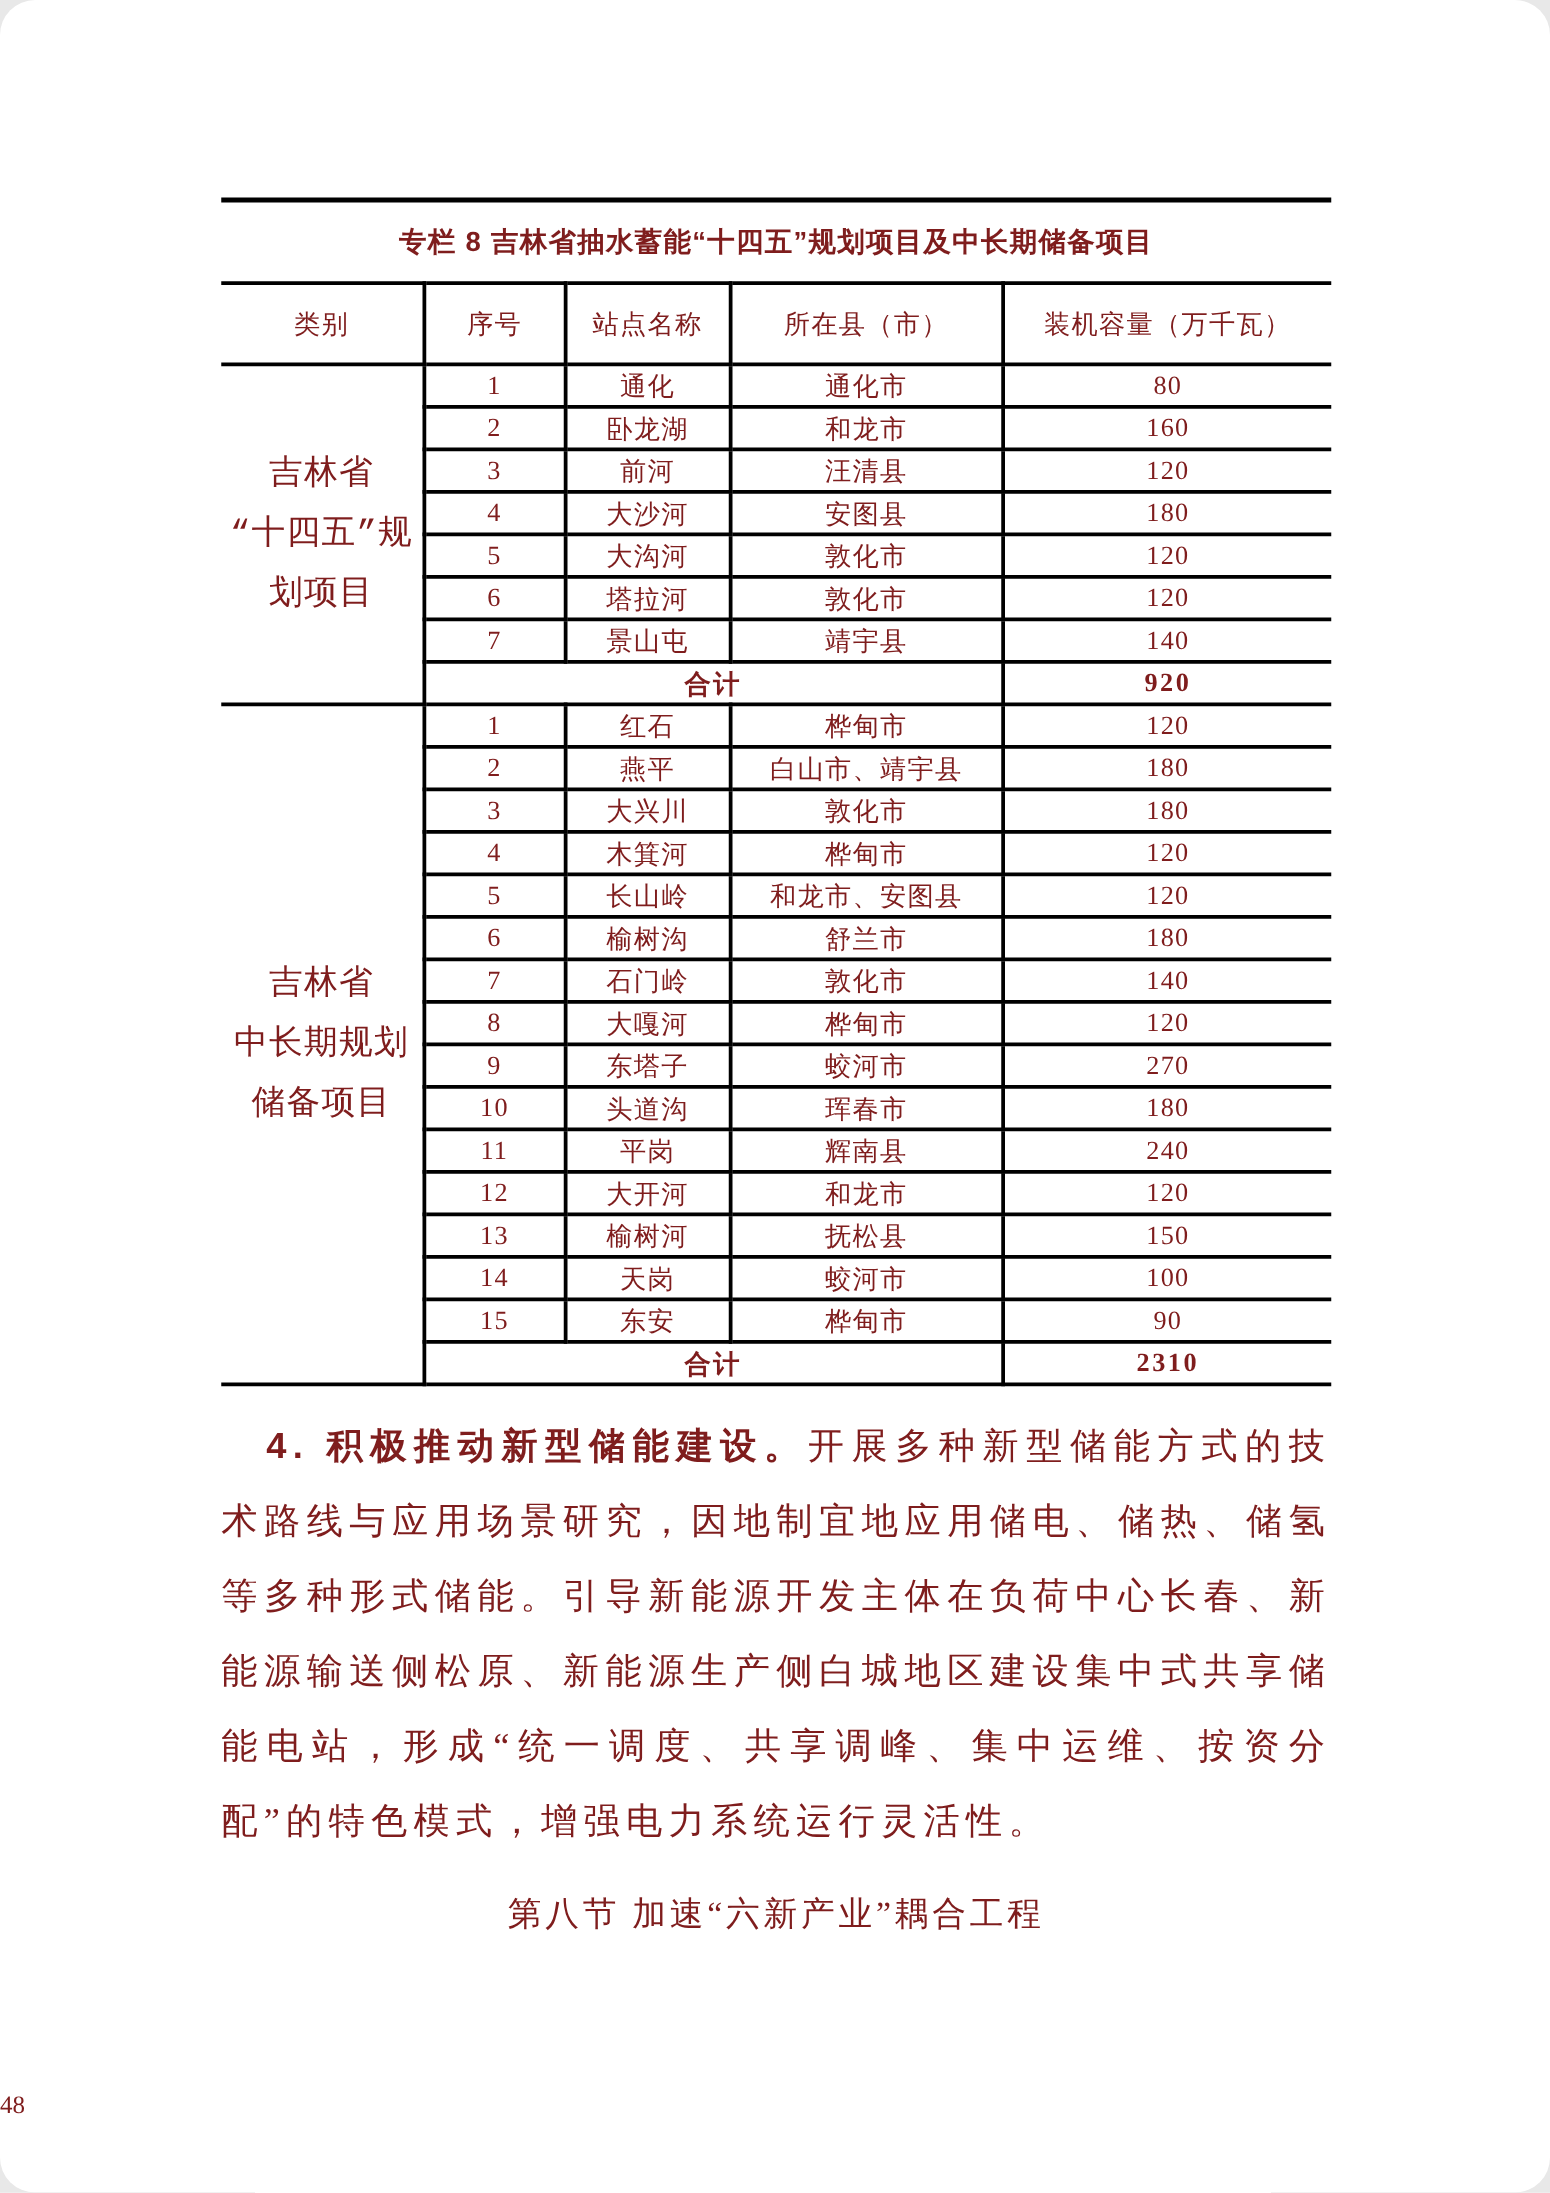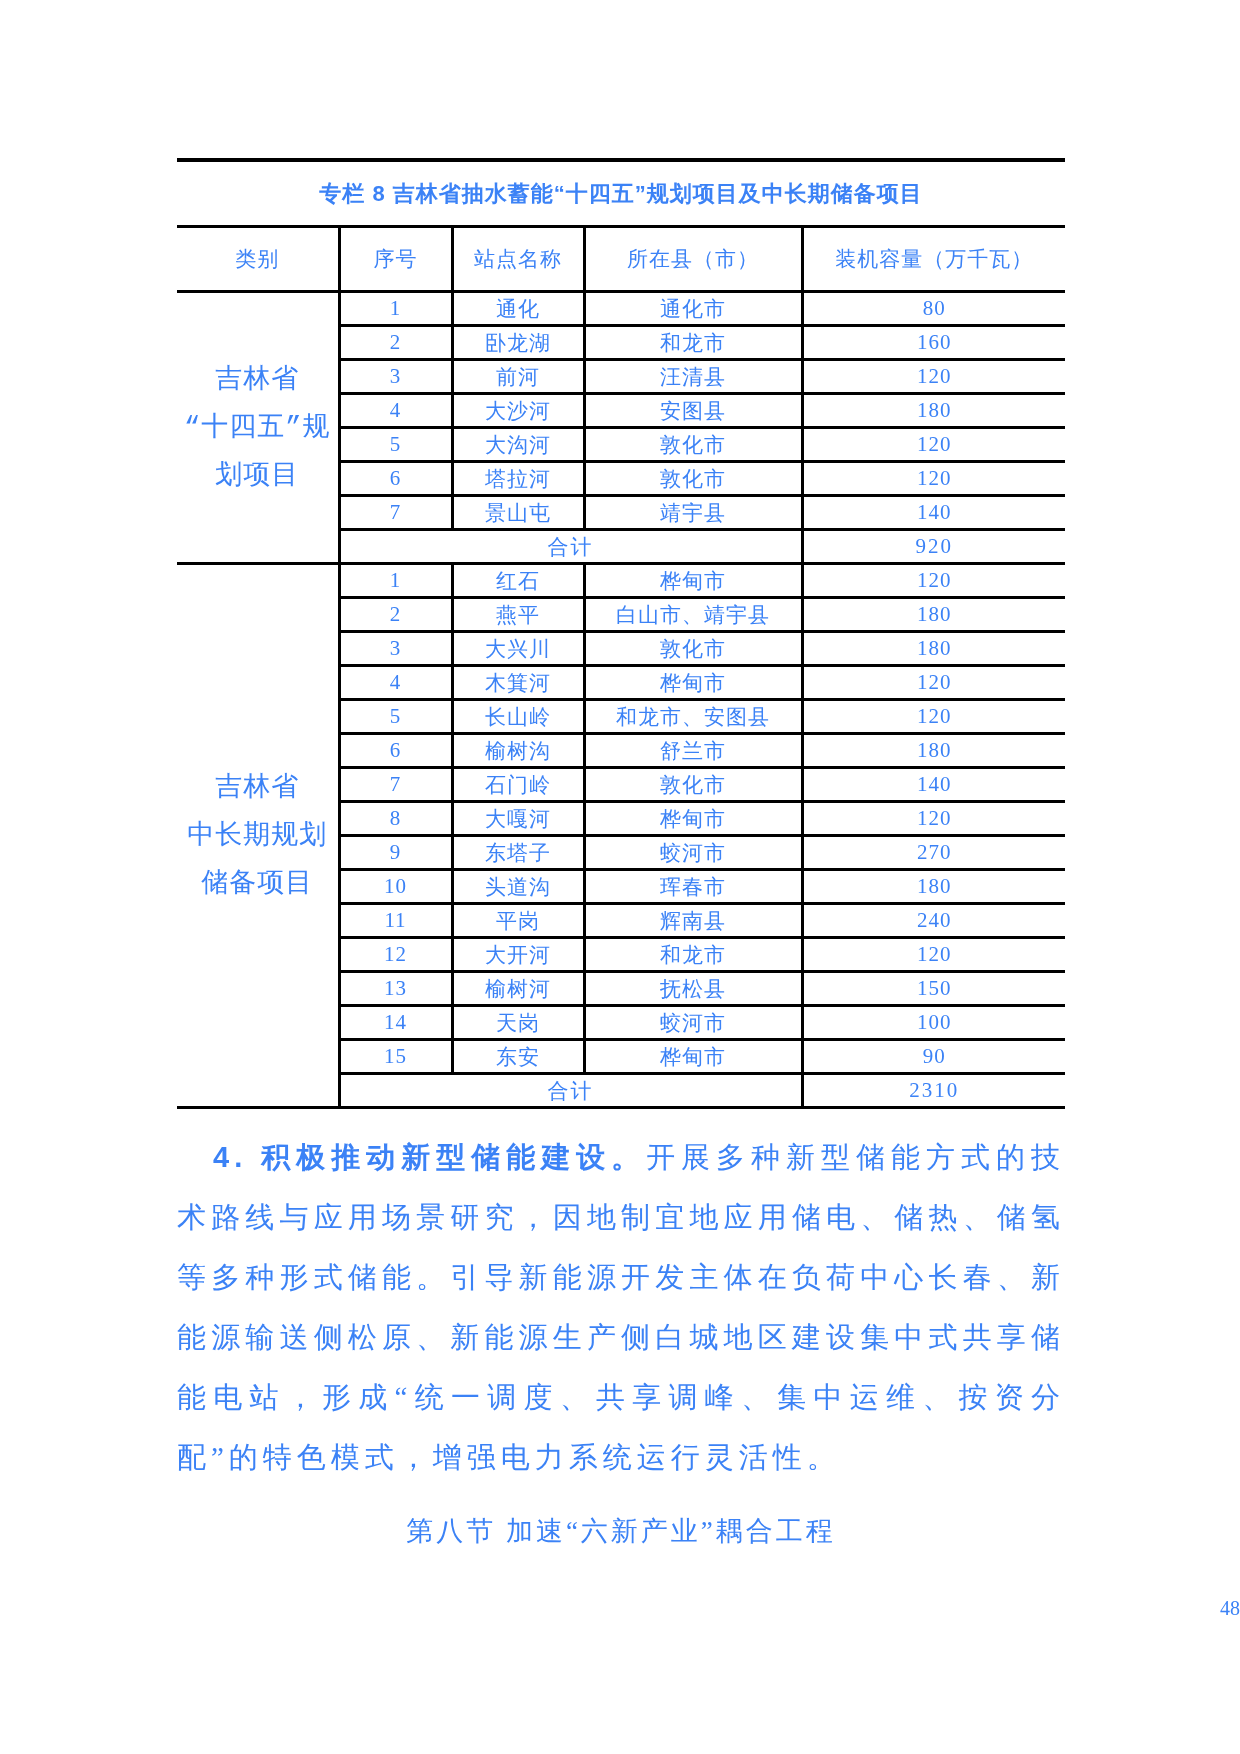--- a/index.html
+++ b/index.html
@@ -2,23 +2,24 @@
 <html><head>
 <meta charset="utf-8">
 <style>
   html, body { margin: 0; padding: 0; background: #e8e8e8; }
   .page {
     position: relative;
     width: 1240px;
     height: 1754px;
     margin: 0 auto;
     background: #ffffff;
-    color: #3b82f6;
+    color: #7f1d1d;
     font-family: "Liberation Serif", "DejaVu Serif", serif;
     overflow: hidden;
+    border-radius: 28px;
   }
   .content {
     position: absolute;
     left: 177px;
     top: 158px;
     width: 888px;
   }
   
   .box { border-top: 4px solid #000; }
   .box-title {
@@ -46,21 +47,21 @@
     letter-spacing: 1px;
     overflow: hidden;
   }
   .plan-table thead tr { height: 65px; }
   .plan-table tbody tr { height: 34px; }
   .no-left  { border-left: none !important; font-family: Liberation Mono, monospace; }
   .no-right { border-right: none !important; }
   td.cat-cell { line-height: 48px; font-size: 27px; }
   td.col-num  { font-size: 21px; }
   td.col-cap  { font-size: 21px; }
-  tr.total-row td { letter-spacing: 2px; }
+  tr.total-row td { letter-spacing: 2px; font-weight: bold; }
   
   .para {
     margin-top: 18px;
     font-size: 29px;
     line-height: 60px;
     letter-spacing: 5px;
     text-align: justify;
     text-indent: 36px;
   }
   .para .lead {
@@ -71,24 +72,24 @@
   .section-heading {
     margin-top: 22px;
     text-align: center;
     font-size: 27px;
     letter-spacing: 3px;
     line-height: 44px;
   }
   
   .page-number {
     position: absolute;
-    top: 1597px;
+    top: 1673px;
     left: 0;
     width: 100%;
-    text-align: right;
+    text-align: left;
     font-size: 20px;
   }
 </style>
 </head>
 <body>
 
 <div class="page">
   <div class="content">
 
     <div class="box">

